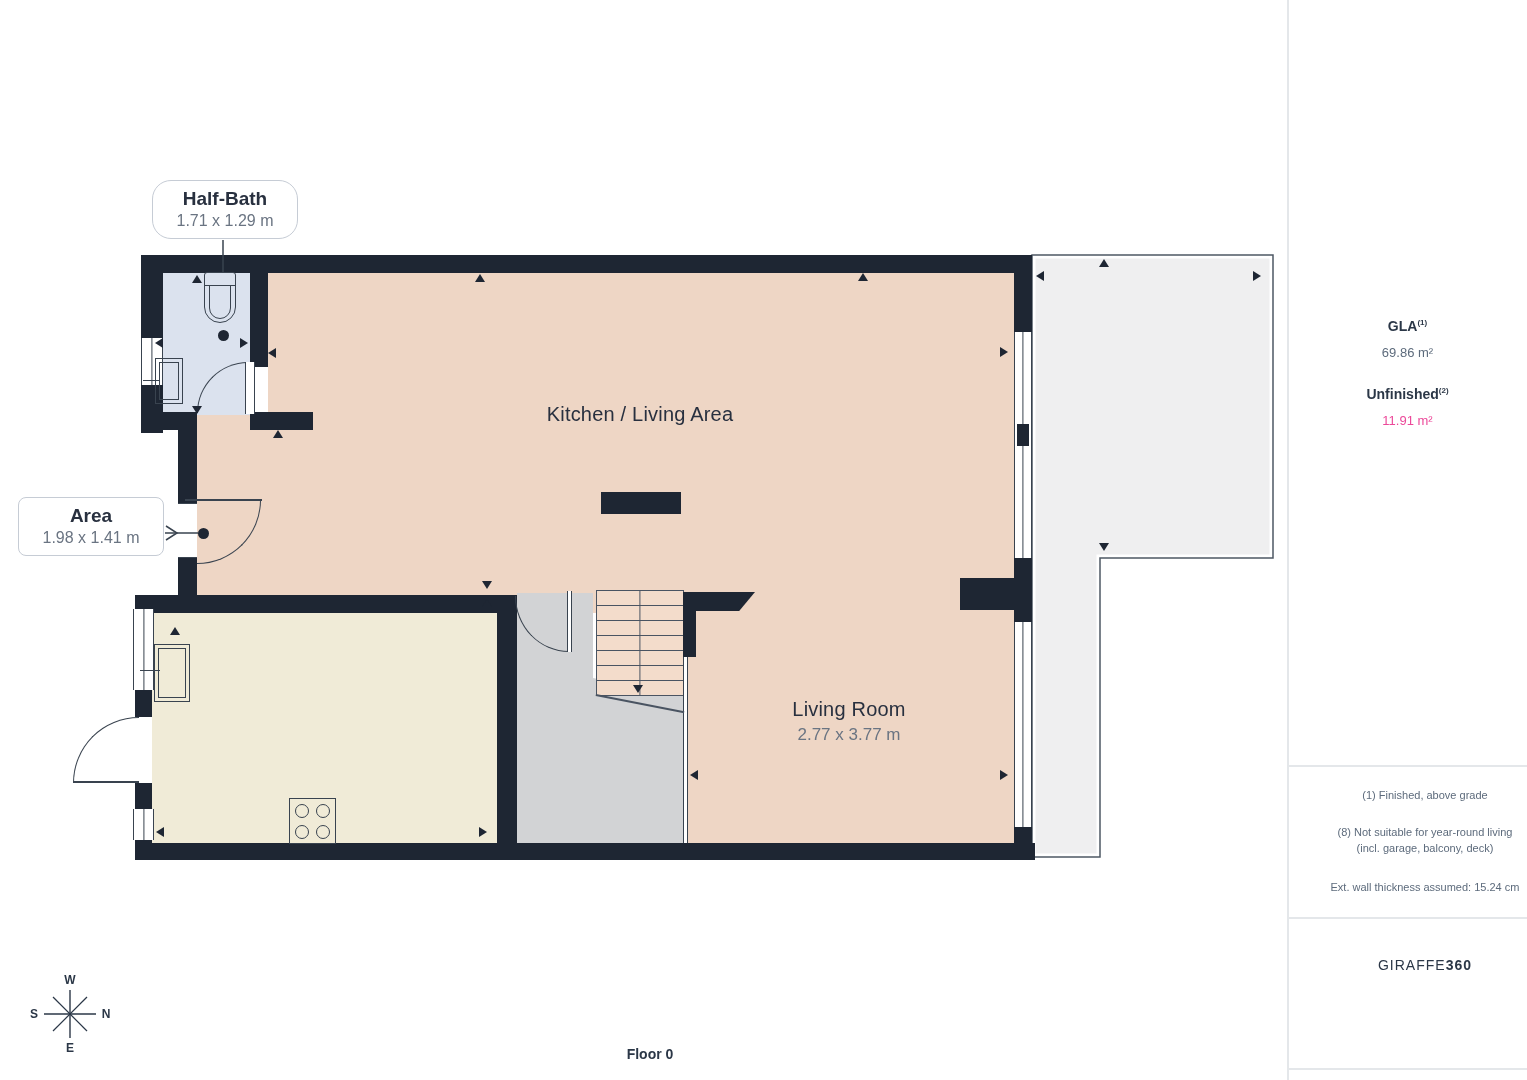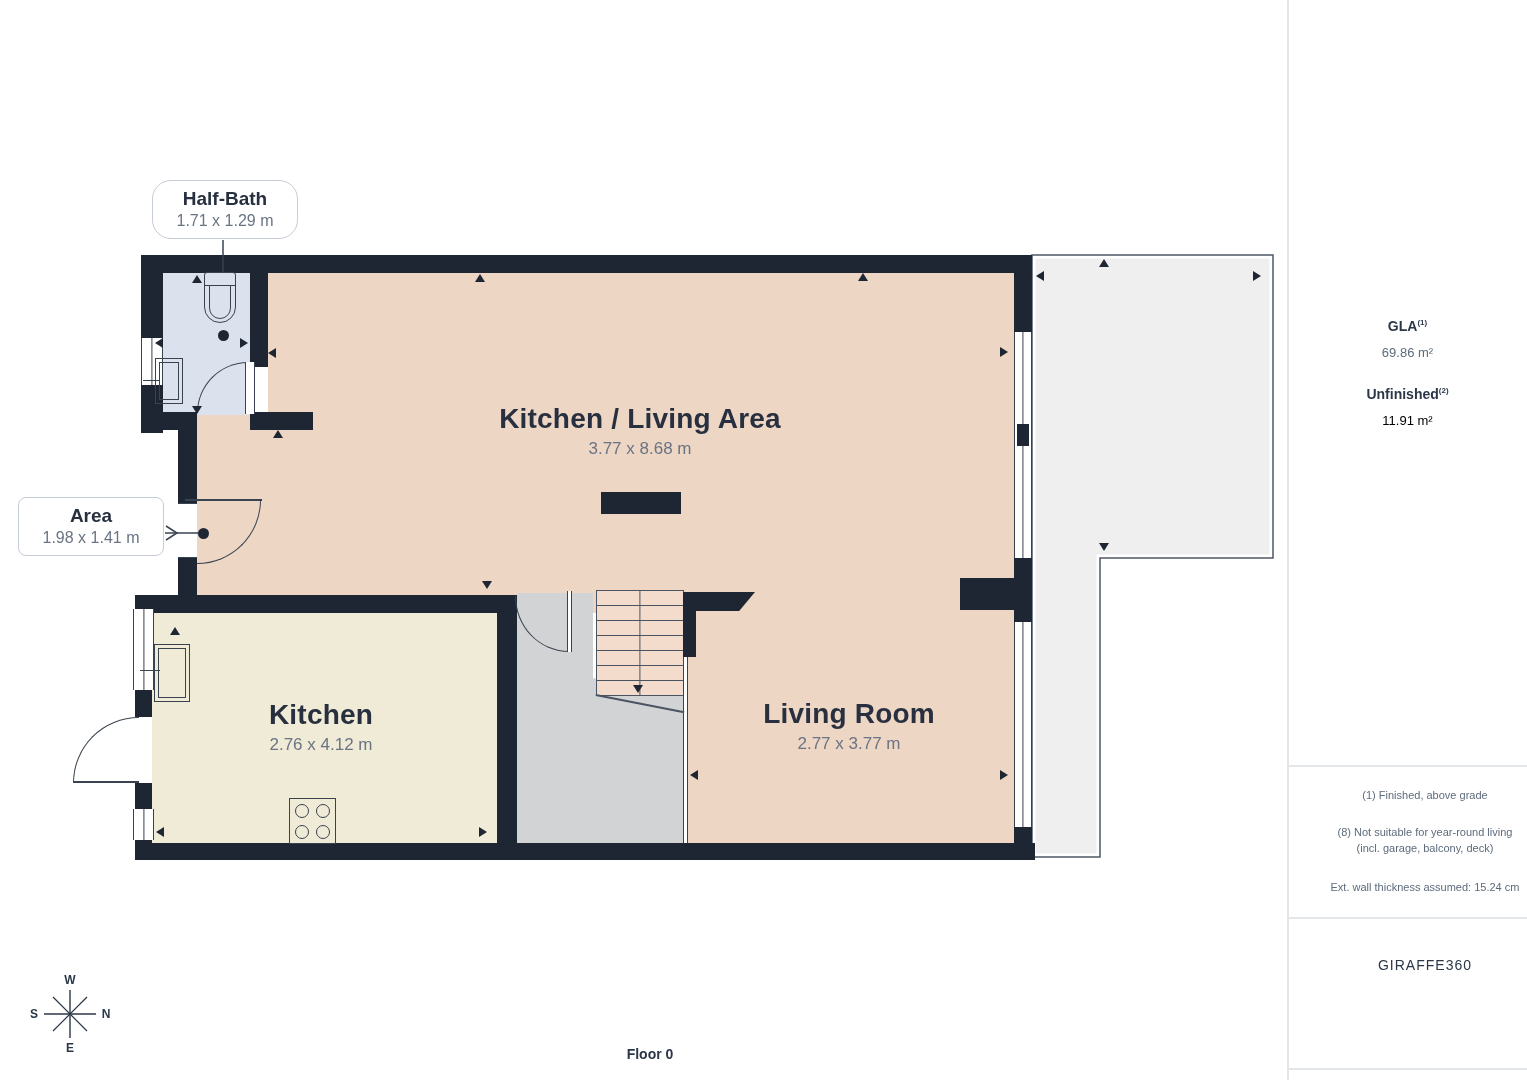--- a/index.html
+++ b/index.html
@@ -13,21 +13,21 @@
   .arc{position:absolute;box-sizing:border-box;border:0 solid #39434f;}
   .leaf{position:absolute;background:#39434f;}
   .leafw{position:absolute;background:#fff;border-left:1.2px solid #39434f;border-right:1.2px solid #39434f;box-sizing:border-box;}
   .fix{position:absolute;border:1.4px solid #39434f;box-sizing:border-box;background:transparent;}
   .tri{position:absolute;width:0;height:0;}
   .tri.u{border-left:5px solid transparent;border-right:5px solid transparent;border-bottom:8px solid #1e2633;}
   .tri.d{border-left:5px solid transparent;border-right:5px solid transparent;border-top:8px solid #1e2633;}
   .tri.l{border-top:5px solid transparent;border-bottom:5px solid transparent;border-right:8px solid #1e2633;}
   .tri.r{border-top:5px solid transparent;border-bottom:5px solid transparent;border-left:8px solid #1e2633;}
   .rlabel{position:absolute;text-align:center;z-index:6;}
-  .rlabel .t{font-weight:700;font-size:28px;color:#28303f;letter-spacing:.2px;}
+  .rlabel .t{font-weight:400;font-size:20px;color:#28303f;letter-spacing:.2px;}
   .rlabel .d{font-size:17px;color:#6a7482;margin-top:4px;}
   .callout{position:absolute;background:#fff;border:1.5px solid #c6ccd5;border-radius:8px;
            text-align:center;padding:7px 10px 8px;z-index:8;box-sizing:border-box;}
   .callout .t{font-weight:700;font-size:19px;color:#28303f;}
   .callout .d{font-size:16px;color:#6a7482;margin-top:2px;}
   .treads{position:absolute;left:596px;top:590px;width:88px;height:106px;box-sizing:border-box;
           background-color:#f3dccb;
           background-image:repeating-linear-gradient(to bottom,#4a5462 0 1.3px,transparent 1.3px 15px);
           border-left:1.4px solid #4a5462;border-right:1.4px solid #4a5462;z-index:4;}
   .treads::after{content:"";position:absolute;left:50%;top:0;bottom:0;width:1.2px;background:#4a5462;transform:translateX(-50%);}
@@ -146,25 +146,20 @@
     <div class="tri l" style="left:156px;top:827px;z-index:6;"></div>
     <div class="tri r" style="left:240px;top:338px;z-index:6;"></div>
     <div class="tri r" style="left:1253px;top:271px;z-index:6;"></div>
     <div class="tri r" style="left:1000px;top:347px;z-index:6;"></div>
     <div class="tri r" style="left:1000px;top:770px;z-index:6;"></div>
     <div class="tri r" style="left:479px;top:827px;z-index:6;"></div>
   </div>
 
   <div class="rlabel" style="left:440px;top:403px;width:400px;">
     <div class="t">Kitchen / Living Area</div>
-    <div class="d">3.77 x 8.68 m</div>
-  </div>
-  <div class="rlabel" style="left:196px;top:699px;width:250px;">
-    <div class="t">Kitchen</div>
-    <div class="d">2.76 x 4.12 m</div>
   </div>
   <div class="rlabel" style="left:724px;top:698px;width:250px;">
     <div class="t">Living Room</div>
     <div class="d">2.77 x 3.77 m</div>
   </div>
 
   <div class="callout" style="left:152px;top:180px;width:146px;border-radius:19px;">
     <div class="t">Half-Bath</div>
     <div class="d">1.71 x 1.29 m</div>
   </div>
@@ -195,30 +190,30 @@
   <div>
     <div class="divider" style="left:1287px;top:0;width:1.5px;height:1080px;"></div>
     <div class="divider" style="left:1288px;top:765px;width:239px;height:1.5px;"></div>
     <div class="divider" style="left:1288px;top:917px;width:239px;height:1.5px;"></div>
     <div class="divider" style="left:1288px;top:1068px;width:239px;height:1.5px;"></div>
 
     <div class="abs" style="left:1288px;top:318px;width:239px;text-align:center;">
       <div style="font-weight:700;font-size:14px;color:#2b3747;"><span>GLA</span><sup>(1)</sup></div>
       <div style="font-size:13px;color:#5d6b7c;margin-top:11px;">69.86 m²</div>
       <div style="font-weight:700;font-size:14px;color:#2b3747;margin-top:26px;"><span>Unfinished</span><sup>(2)</sup></div>
-      <div style="font-size:13px;color:#000000;margin-top:11px;">11.91 m²</div>
+      <div style="font-size:13px;color:#ec4899;margin-top:11px;">11.91 m²</div>
     </div>
 
     <div class="sidebar-note" style="top:788px;">
       <div>(1) Finished, above grade</div>
       <div style="margin-top:22px;">(8) Not suitable for year-round living</div>
       <div>(incl. garage, balcony, deck)</div>
       <div style="margin-top:24px;">Ext. wall thickness assumed: 15.24 cm</div>
     </div>
 
     <div class="sidebar-note" style="top:936px;">
       <div style="margin-top:20px;font-size:14px;letter-spacing:1px;color:#2b3747;">
-        <span>GIRAFFE</span><span style="font-weight:400;">360</span>
+        <span>GIRAFFE</span><span style="font-weight:700;">360</span>
       </div>
     </div>
   </div>
 
 </div>
 
 </body></html>

